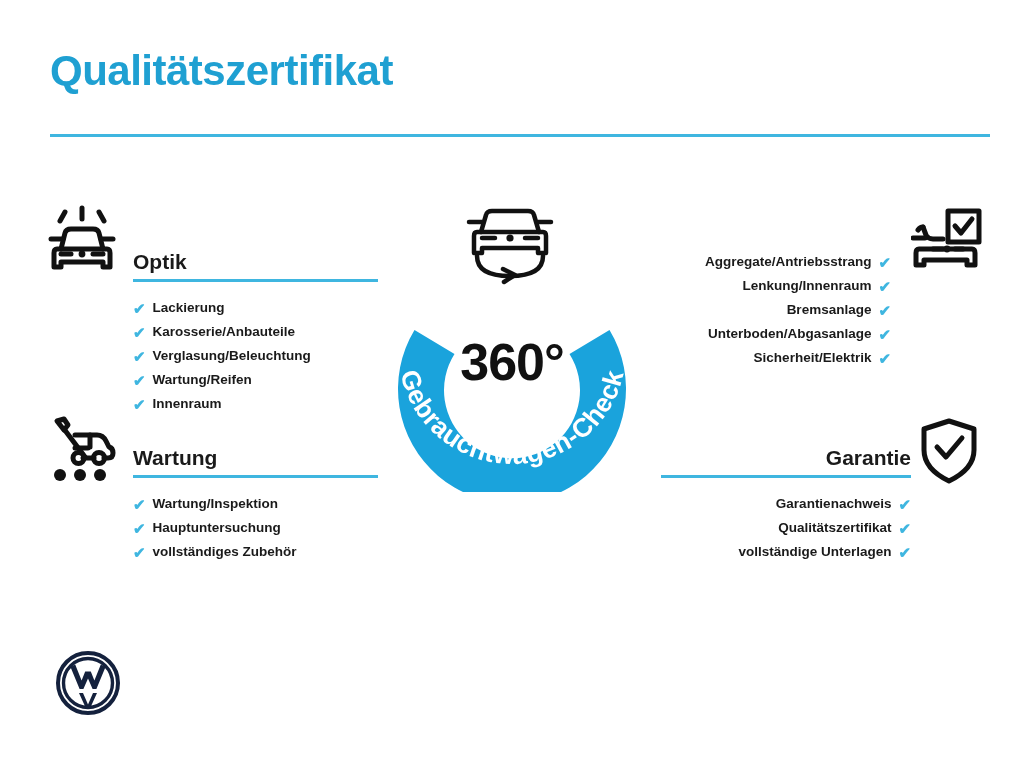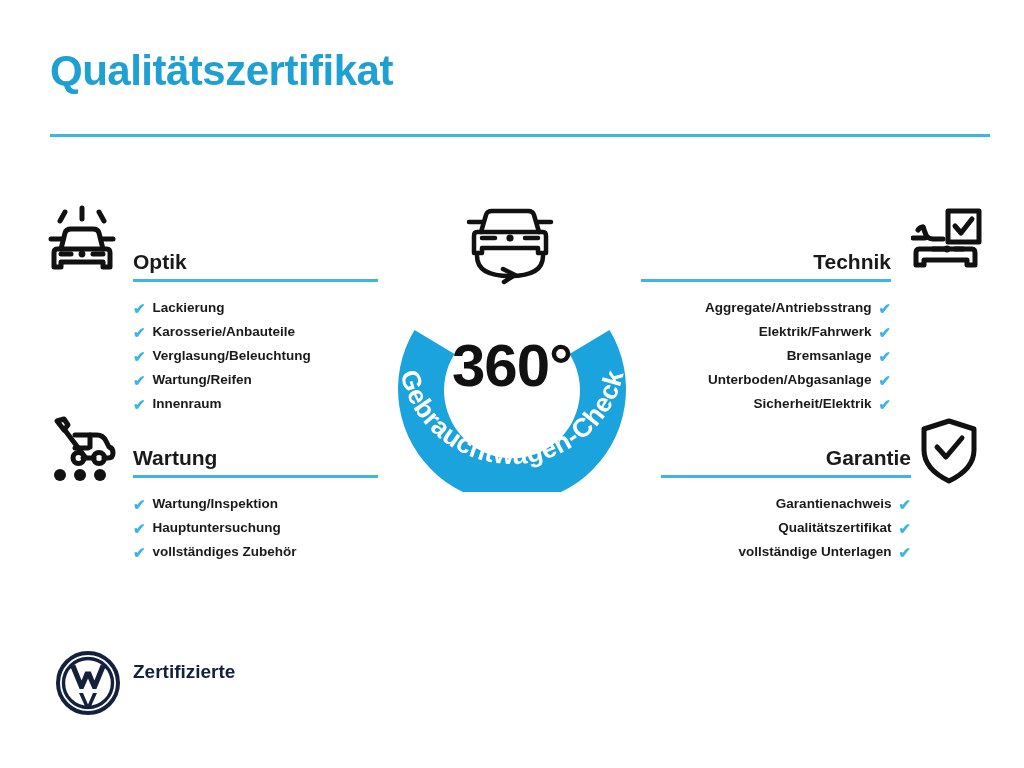--- a/index.html
+++ b/index.html
@@ -121,21 +121,21 @@
     top: 198px;
     width: 110px;
     height: 92px;
   }
   #badge .center-num {
     position: absolute;
     left: 0;
     top: 78px;
     width: 276px;
     text-align: center;
-    font-size: 60px;
+    font-size: 52px;
     font-weight: bold;
     color: #111111;
     letter-spacing: -1px;
     line-height: 1;
   }
 
   
   #vw-logo { position: absolute; left: 55px; top: 650px; }
   .vw-text {
     position: absolute;
@@ -294,31 +294,27 @@
         <span>Hauptuntersuchung</span>
       </li>
     <li class="item">
         <span class="check">✔</span>
         <span>vollständiges Zubehör</span>
       </li>
   </ul>
 </div>
 
 <div class="block right" id="block-technik">
-  <div class="block-head">
-    <div class="block-title">Technik</div>
-    <div class="block-rule"></div>
-  </div>
   <ul class="items">
     <li class="item">
         <span>Aggregate/Antriebsstrang</span>
         <span class="check">✔</span>
       </li>
     <li class="item">
-        <span>Elektrik/Fahrwerk</span>
+        <span>Lenkung/Innenraum</span>
         <span class="check">✔</span>
       </li>
     <li class="item">
         <span>Bremsanlage</span>
         <span class="check">✔</span>
       </li>
     <li class="item">
         <span>Unterboden/Abgasanlage</span>
         <span class="check">✔</span>
       </li>
@@ -353,14 +349,13 @@
 <div id="vw-logo">
   <svg width="66" height="66" viewBox="0 0 66 66">
     <circle cx="33" cy="33" r="30" fill="none" stroke="#14213d" stroke-width="4"></circle>
     <circle cx="33" cy="33" r="24.5" fill="none" stroke="#14213d" stroke-width="3.4"></circle>
     <path d="M20.2 14.5 L26.6 30.5 L30.2 21.5 L33 21.5 L35.8 21.5 L39.4 30.5 L45.8 14.5
              L50.5 17.0 L41.4 39.0 L37.6 39.0 L33 28.4 L28.4 39.0 L24.6 39.0 L15.5 17.0 Z" fill="#14213d"></path>
     <path d="M24.0 43.0 L28.0 43.0 L33 54.6 L38.0 43.0 L42.0 43.0 L35.2 58.0 L30.8 58.0 Z" fill="#14213d"></path>
   </svg>
 </div>
 <div class="vw-text">
-  <div>Zertifizierte</div>
 </div>
 
 </body></html>

